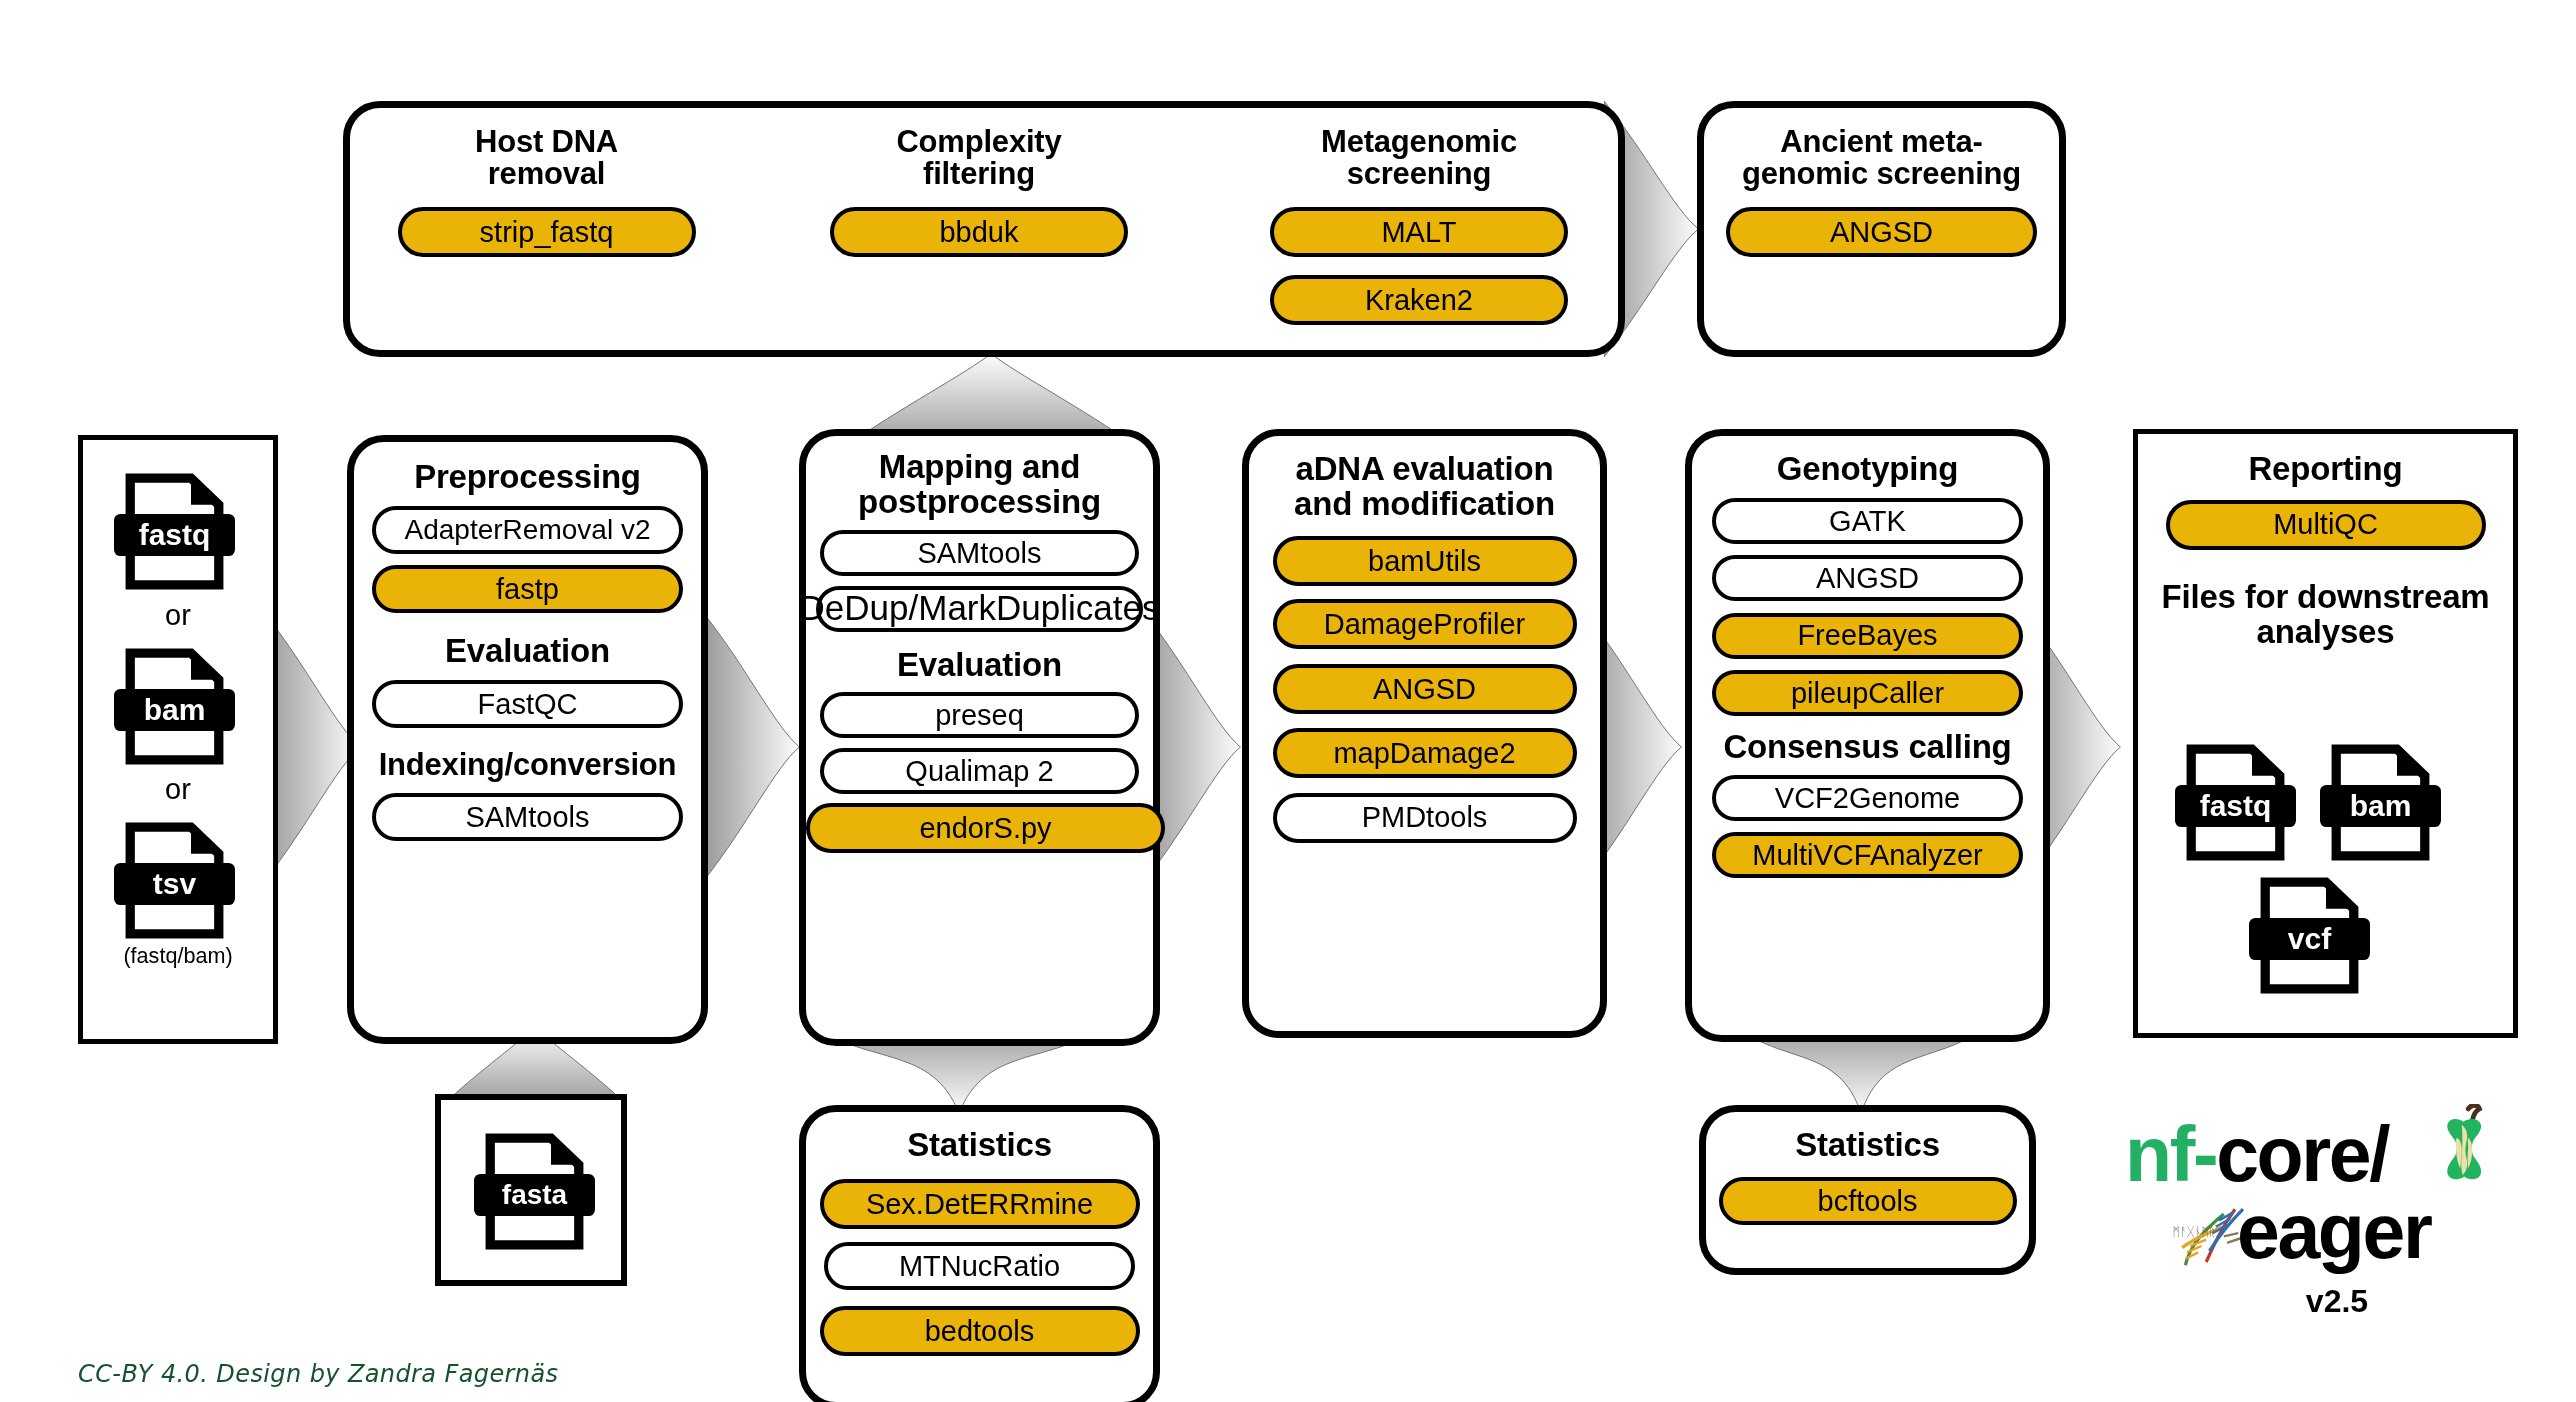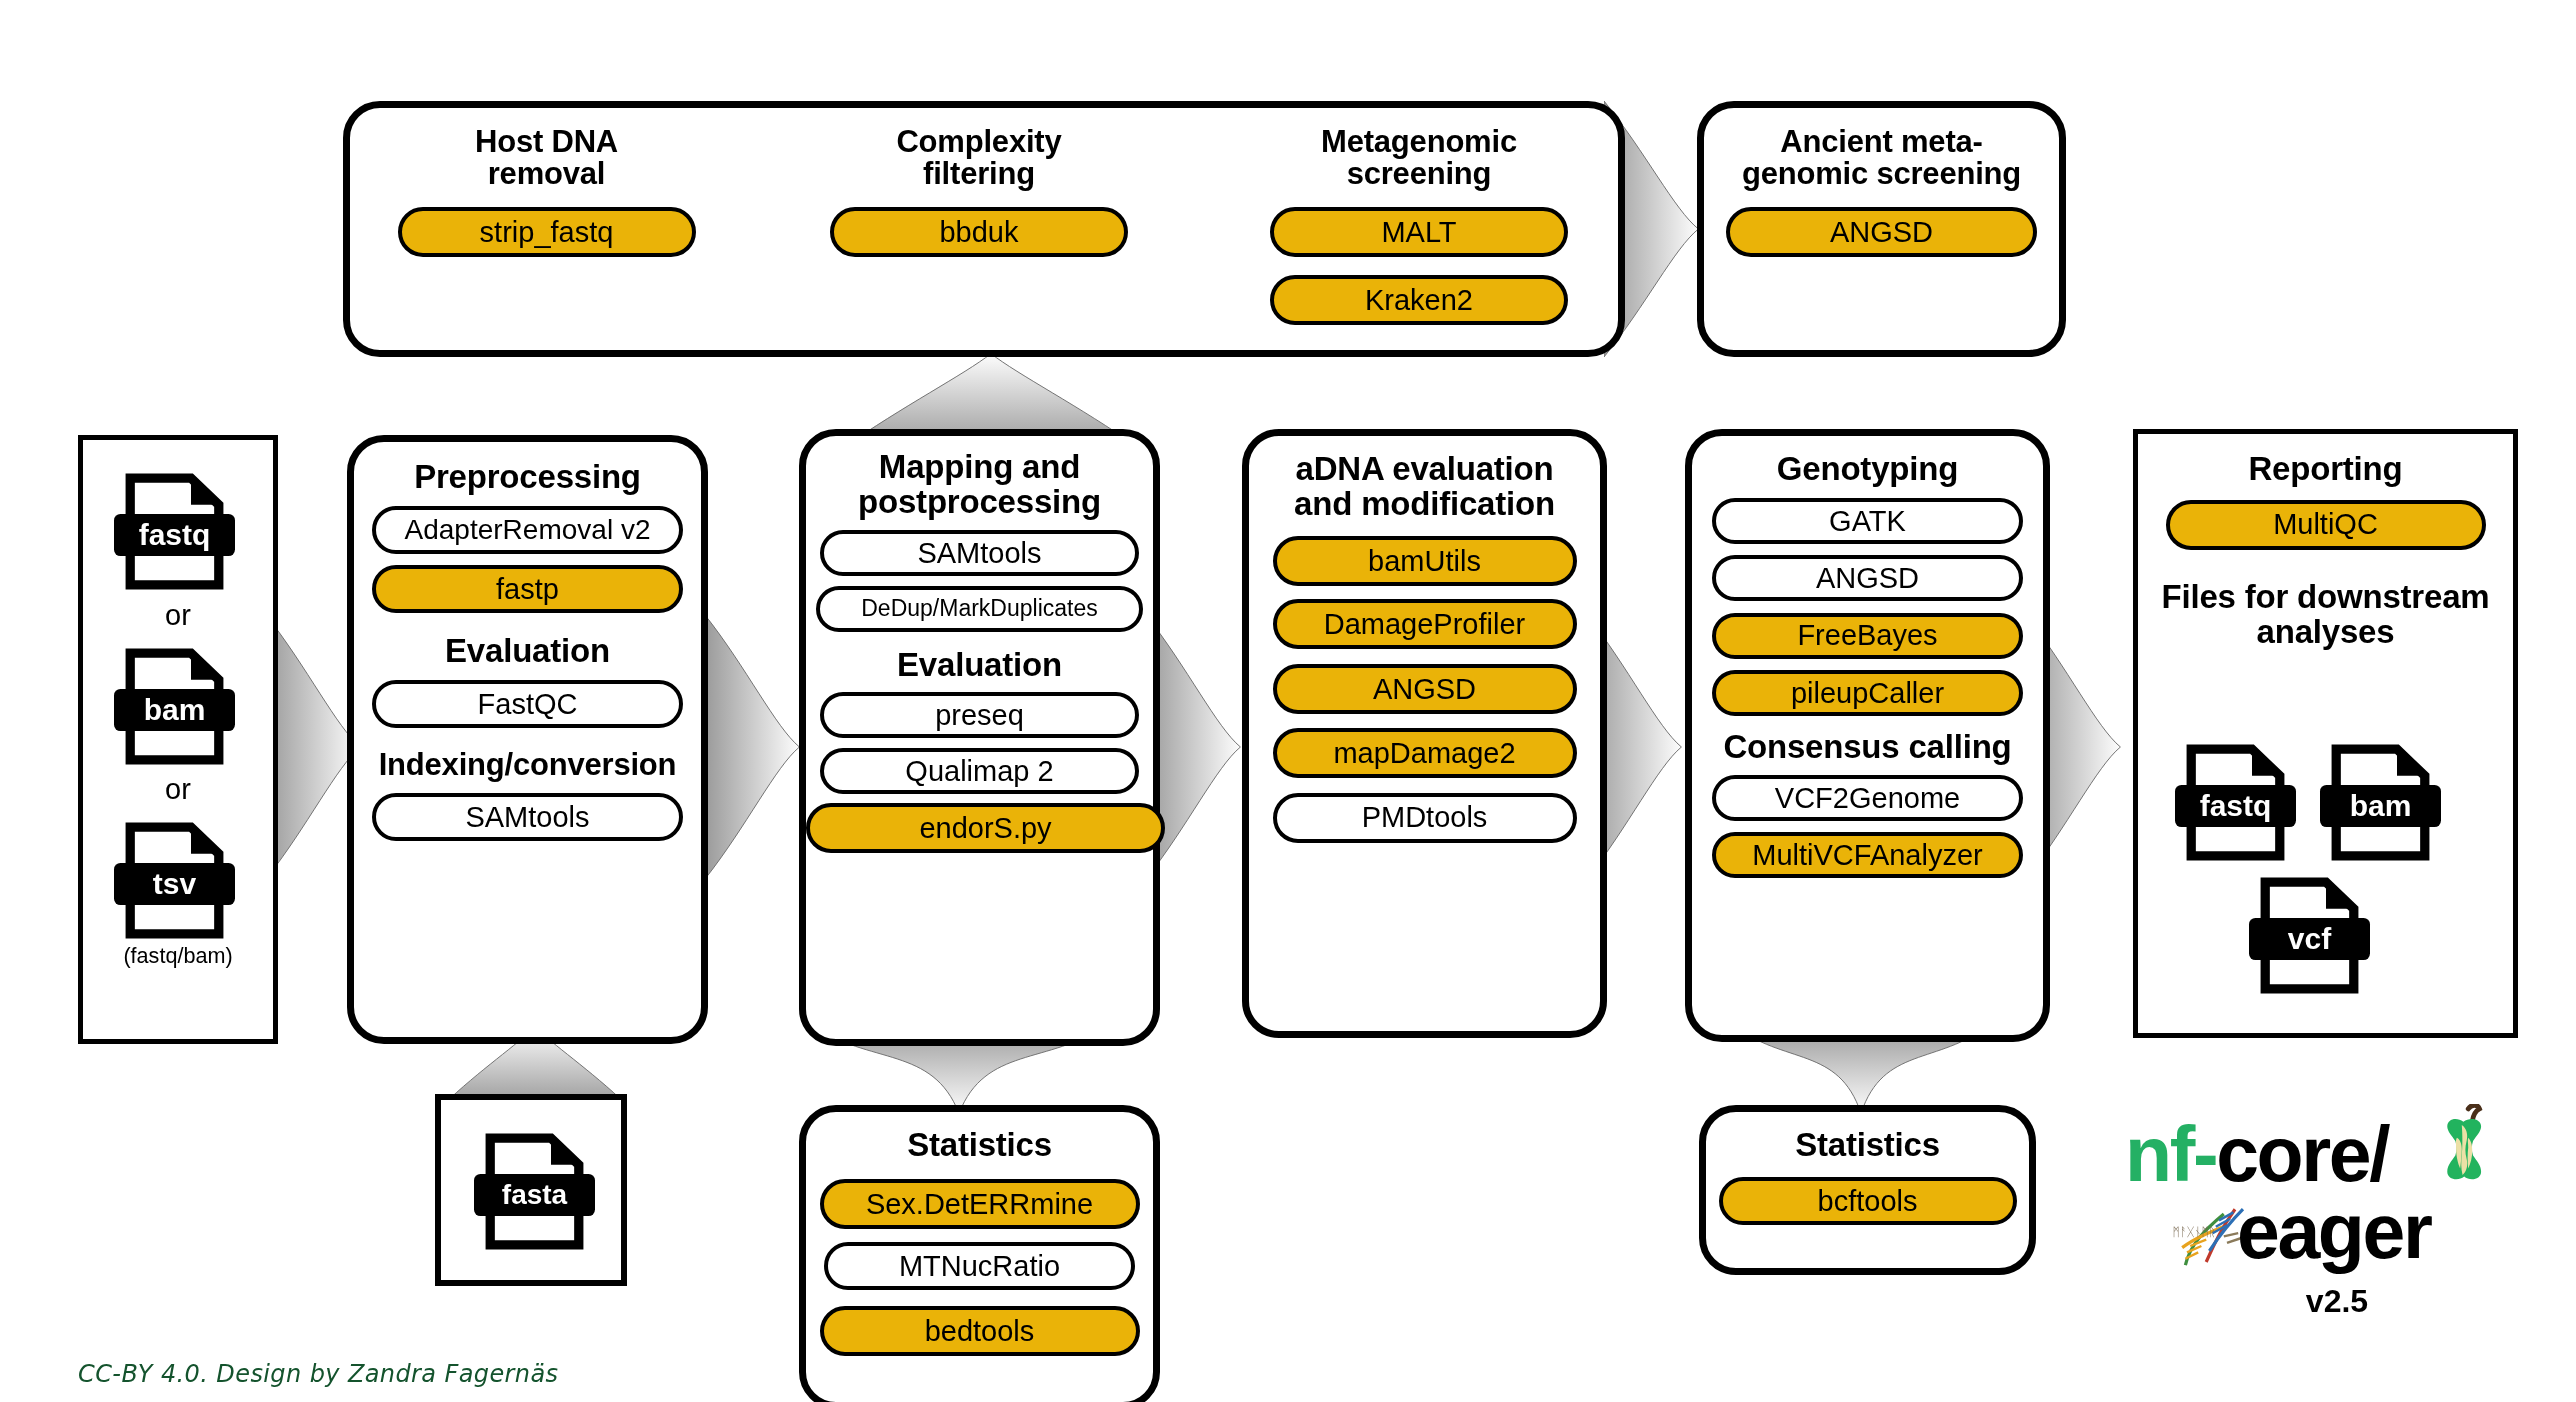--- a/index.html
+++ b/index.html
@@ -288,21 +288,21 @@
     <div class="pill" style="margin:11.2px auto 0;width:311px;height:48px;">SAMtools</div>
   </div>
 
   <div class="box rounded" style="left:789px;top:423px;width:361px;height:617px;">
     <div class="title t-lg" style="margin-top:14.4px;">
       <div>Mapping and</div>
       <div>postprocessing</div>
     </div>
 
     <div class="pill" style="margin:9.6px auto 0;width:319px;height:46px;">SAMtools</div>
-    <div class="pill" style="margin:9.6px auto 0;width:327px;height:46px;font-size:23px;text-align:right;">DeDup/MarkDuplicates</div>
+    <div class="pill" style="margin:9.6px auto 0;width:327px;height:46px;font-size:35px;text-align:right;">DeDup/MarkDuplicates</div>
 
     <div class="title t-lg" style="margin-top:16px;">Evaluation</div>
 
     <div class="pill" style="margin:9.6px auto 0;width:319px;height:46px;">preseq</div>
     <div class="pill" style="margin:9.6px auto 0;width:319px;height:46px;">Qualimap 2</div>
     <div class="pill green" style="margin:9.6px auto 0;width:359px;height:50px;">endorS.py</div>
   </div>
 
   <div class="box rounded" style="left:1232px;top:423px;width:365px;height:609px;">
     <div class="title t-lg" style="margin-top:16px;">

